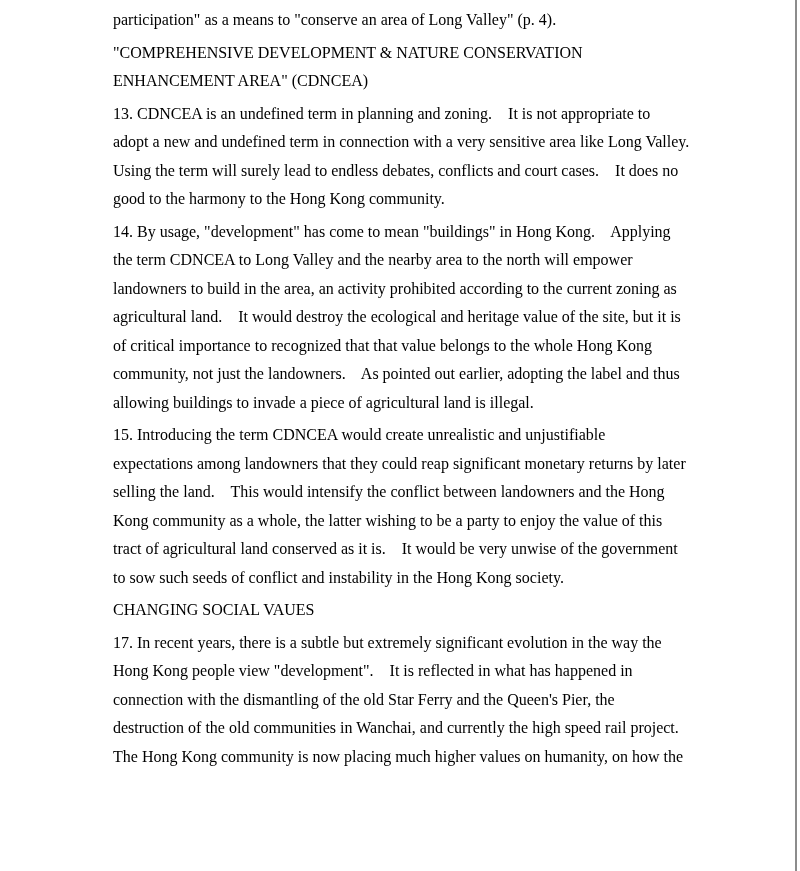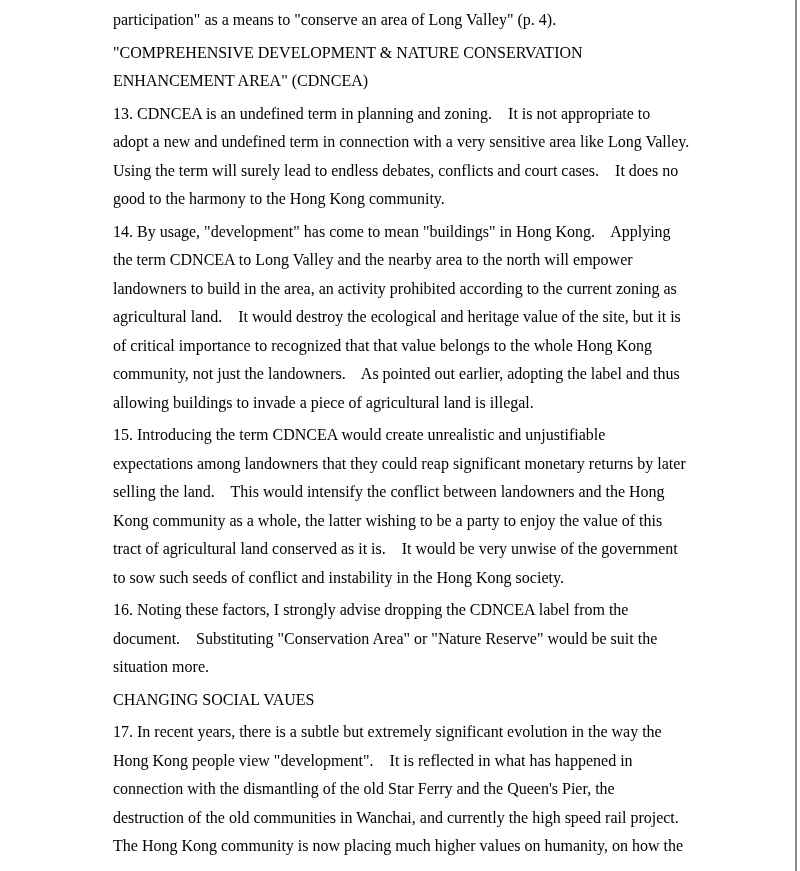--- a/index.html
+++ b/index.html
@@ -58,23 +58,20 @@
 agricultural land.    It would destroy the ecological and heritage value of the site, but it is
 of critical importance to recognized that that value belongs to the whole Hong Kong
 community, not just the landowners.    As pointed out earlier, adopting the label and thus
 allowing buildings to invade a piece of agricultural land is illegal.</p>
     <p class="block">15. Introducing the term CDNCEA would create unrealistic and unjustifiable
 expectations among landowners that they could reap significant monetary returns by later
 selling the land.    This would intensify the conflict between landowners and the Hong
 Kong community as a whole, the latter wishing to be a party to enjoy the value of this
 tract of agricultural land conserved as it is.    It would be very unwise of the government
 to sow such seeds of conflict and instability in the Hong Kong society.</p>
-    <p class="block">16. Noting these factors, I strongly advise dropping the CDNCEA label from the
-document.    Substituting "Conservation Area" or "Nature Reserve" would be suit the
-situation more.</p>
     <p class="block">CHANGING SOCIAL VAUES</p>
     <p class="block">17. In recent years, there is a subtle but extremely significant evolution in the way the
 Hong Kong people view "development".    It is reflected in what has happened in
 connection with the dismantling of the old Star Ferry and the Queen's Pier, the
 destruction of the old communities in Wanchai, and currently the high speed rail project.
 The Hong Kong community is now placing much higher values on humanity, on how the</p>
   </div>
   <div class="frame-border"></div>
 </div>
 

